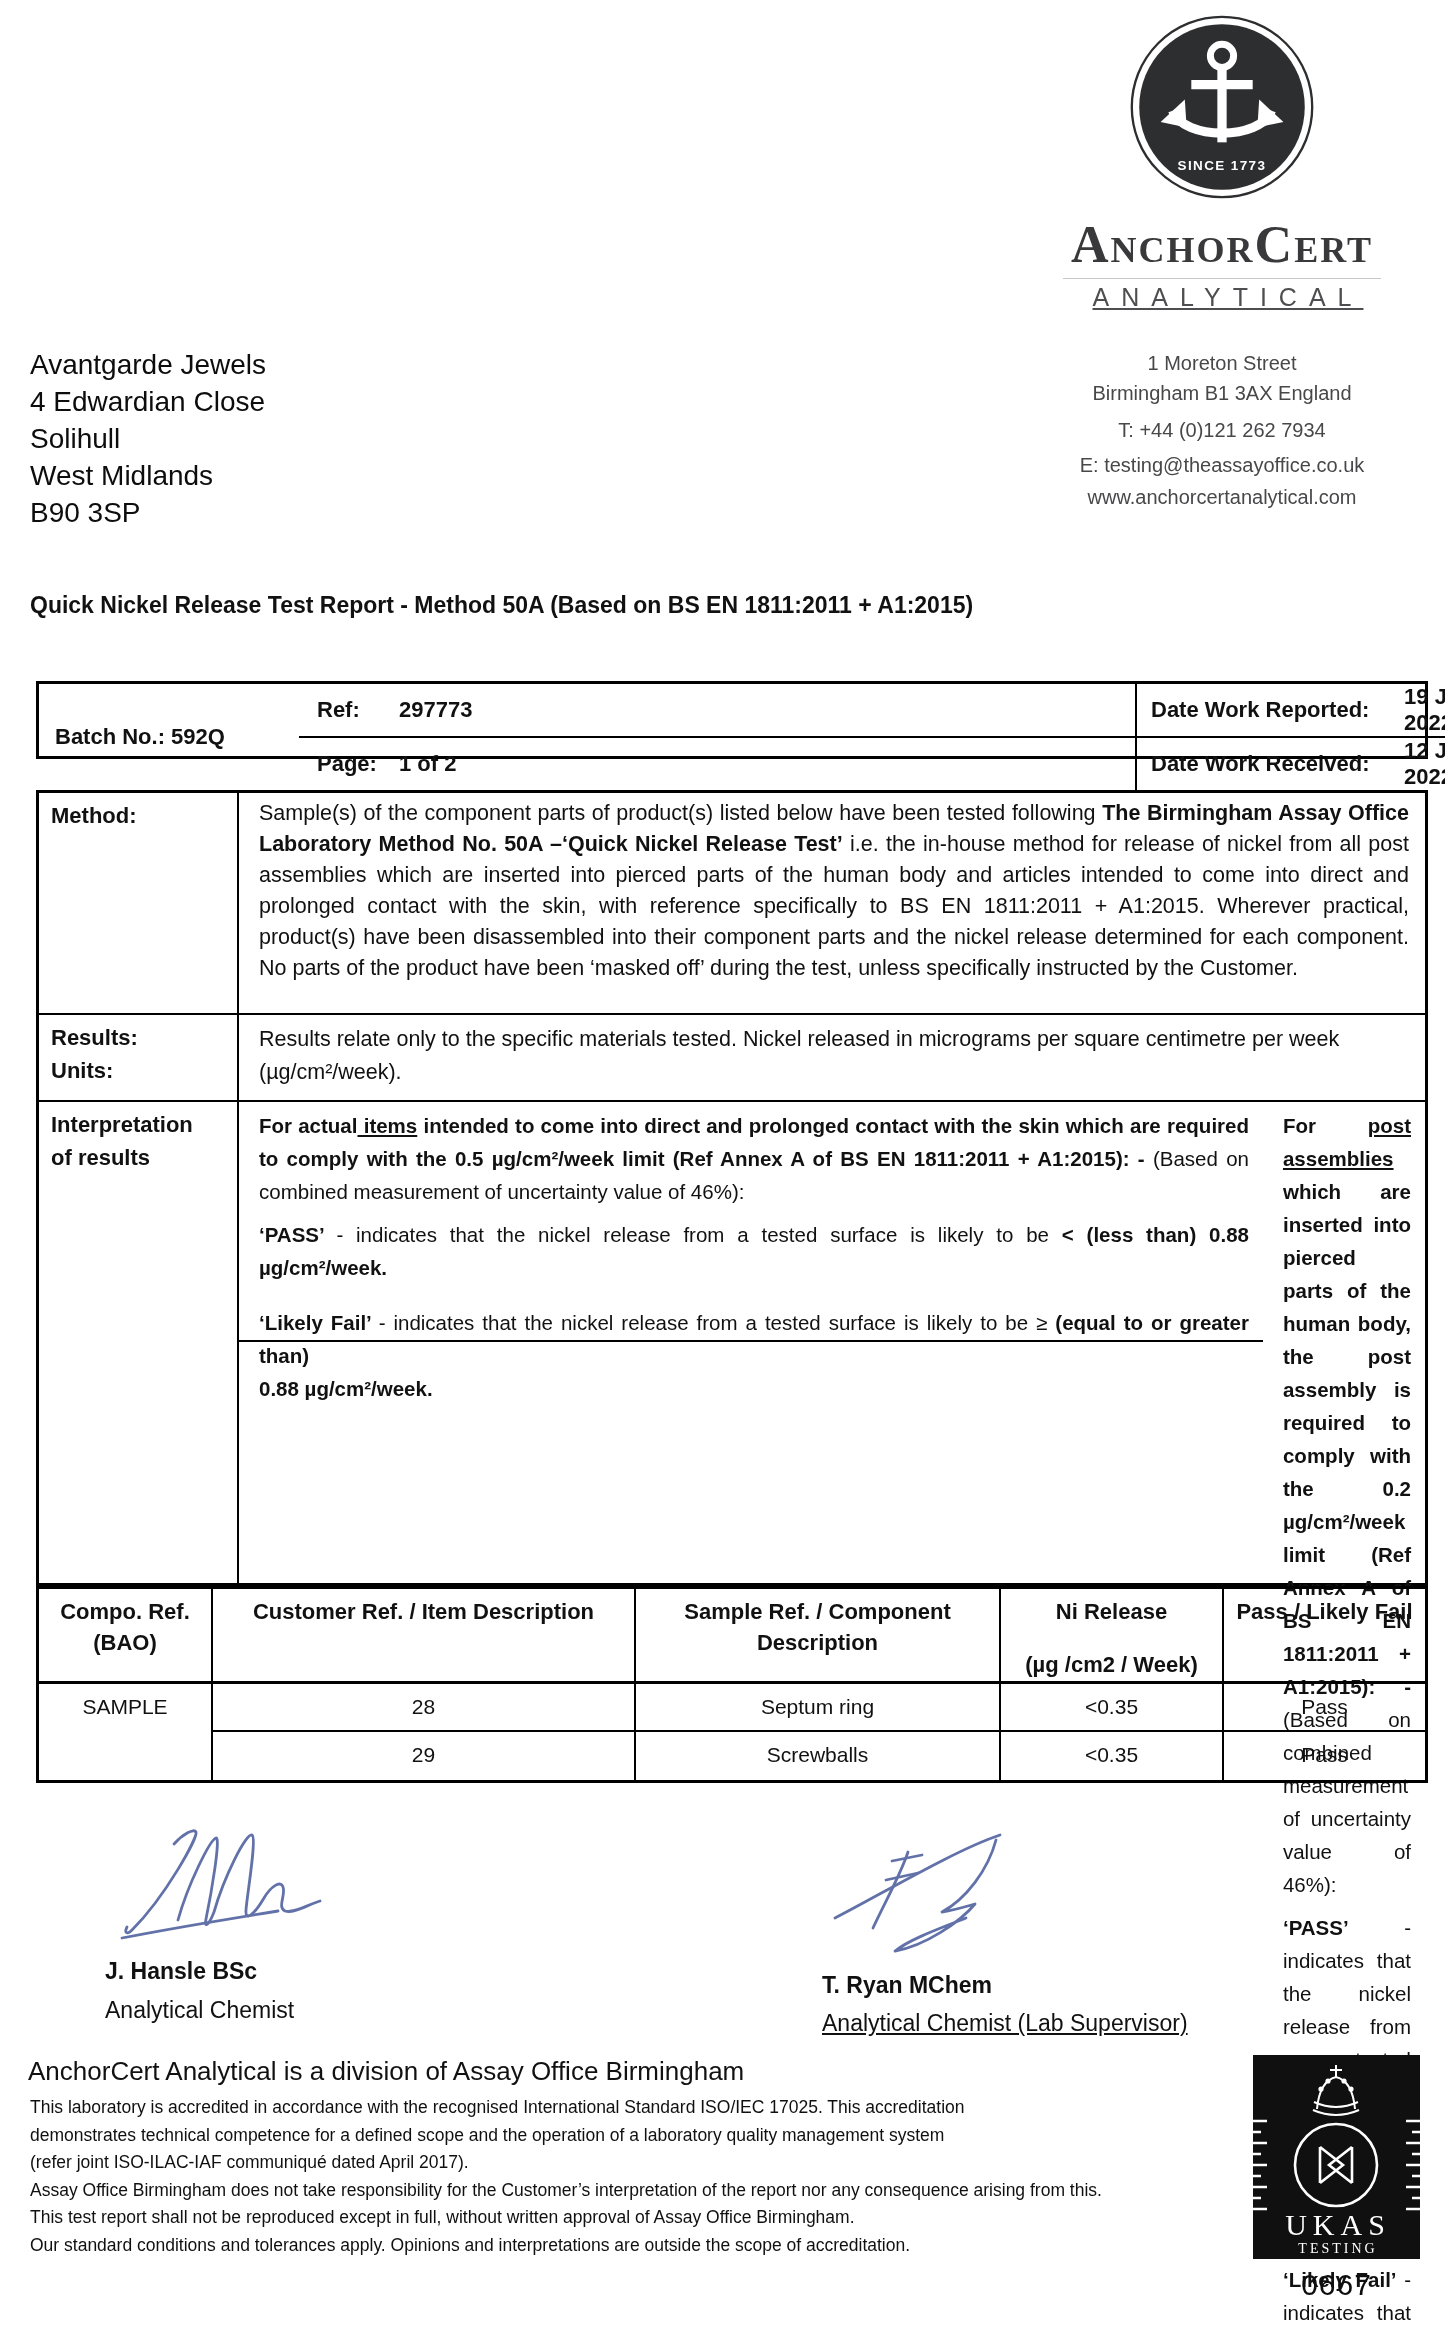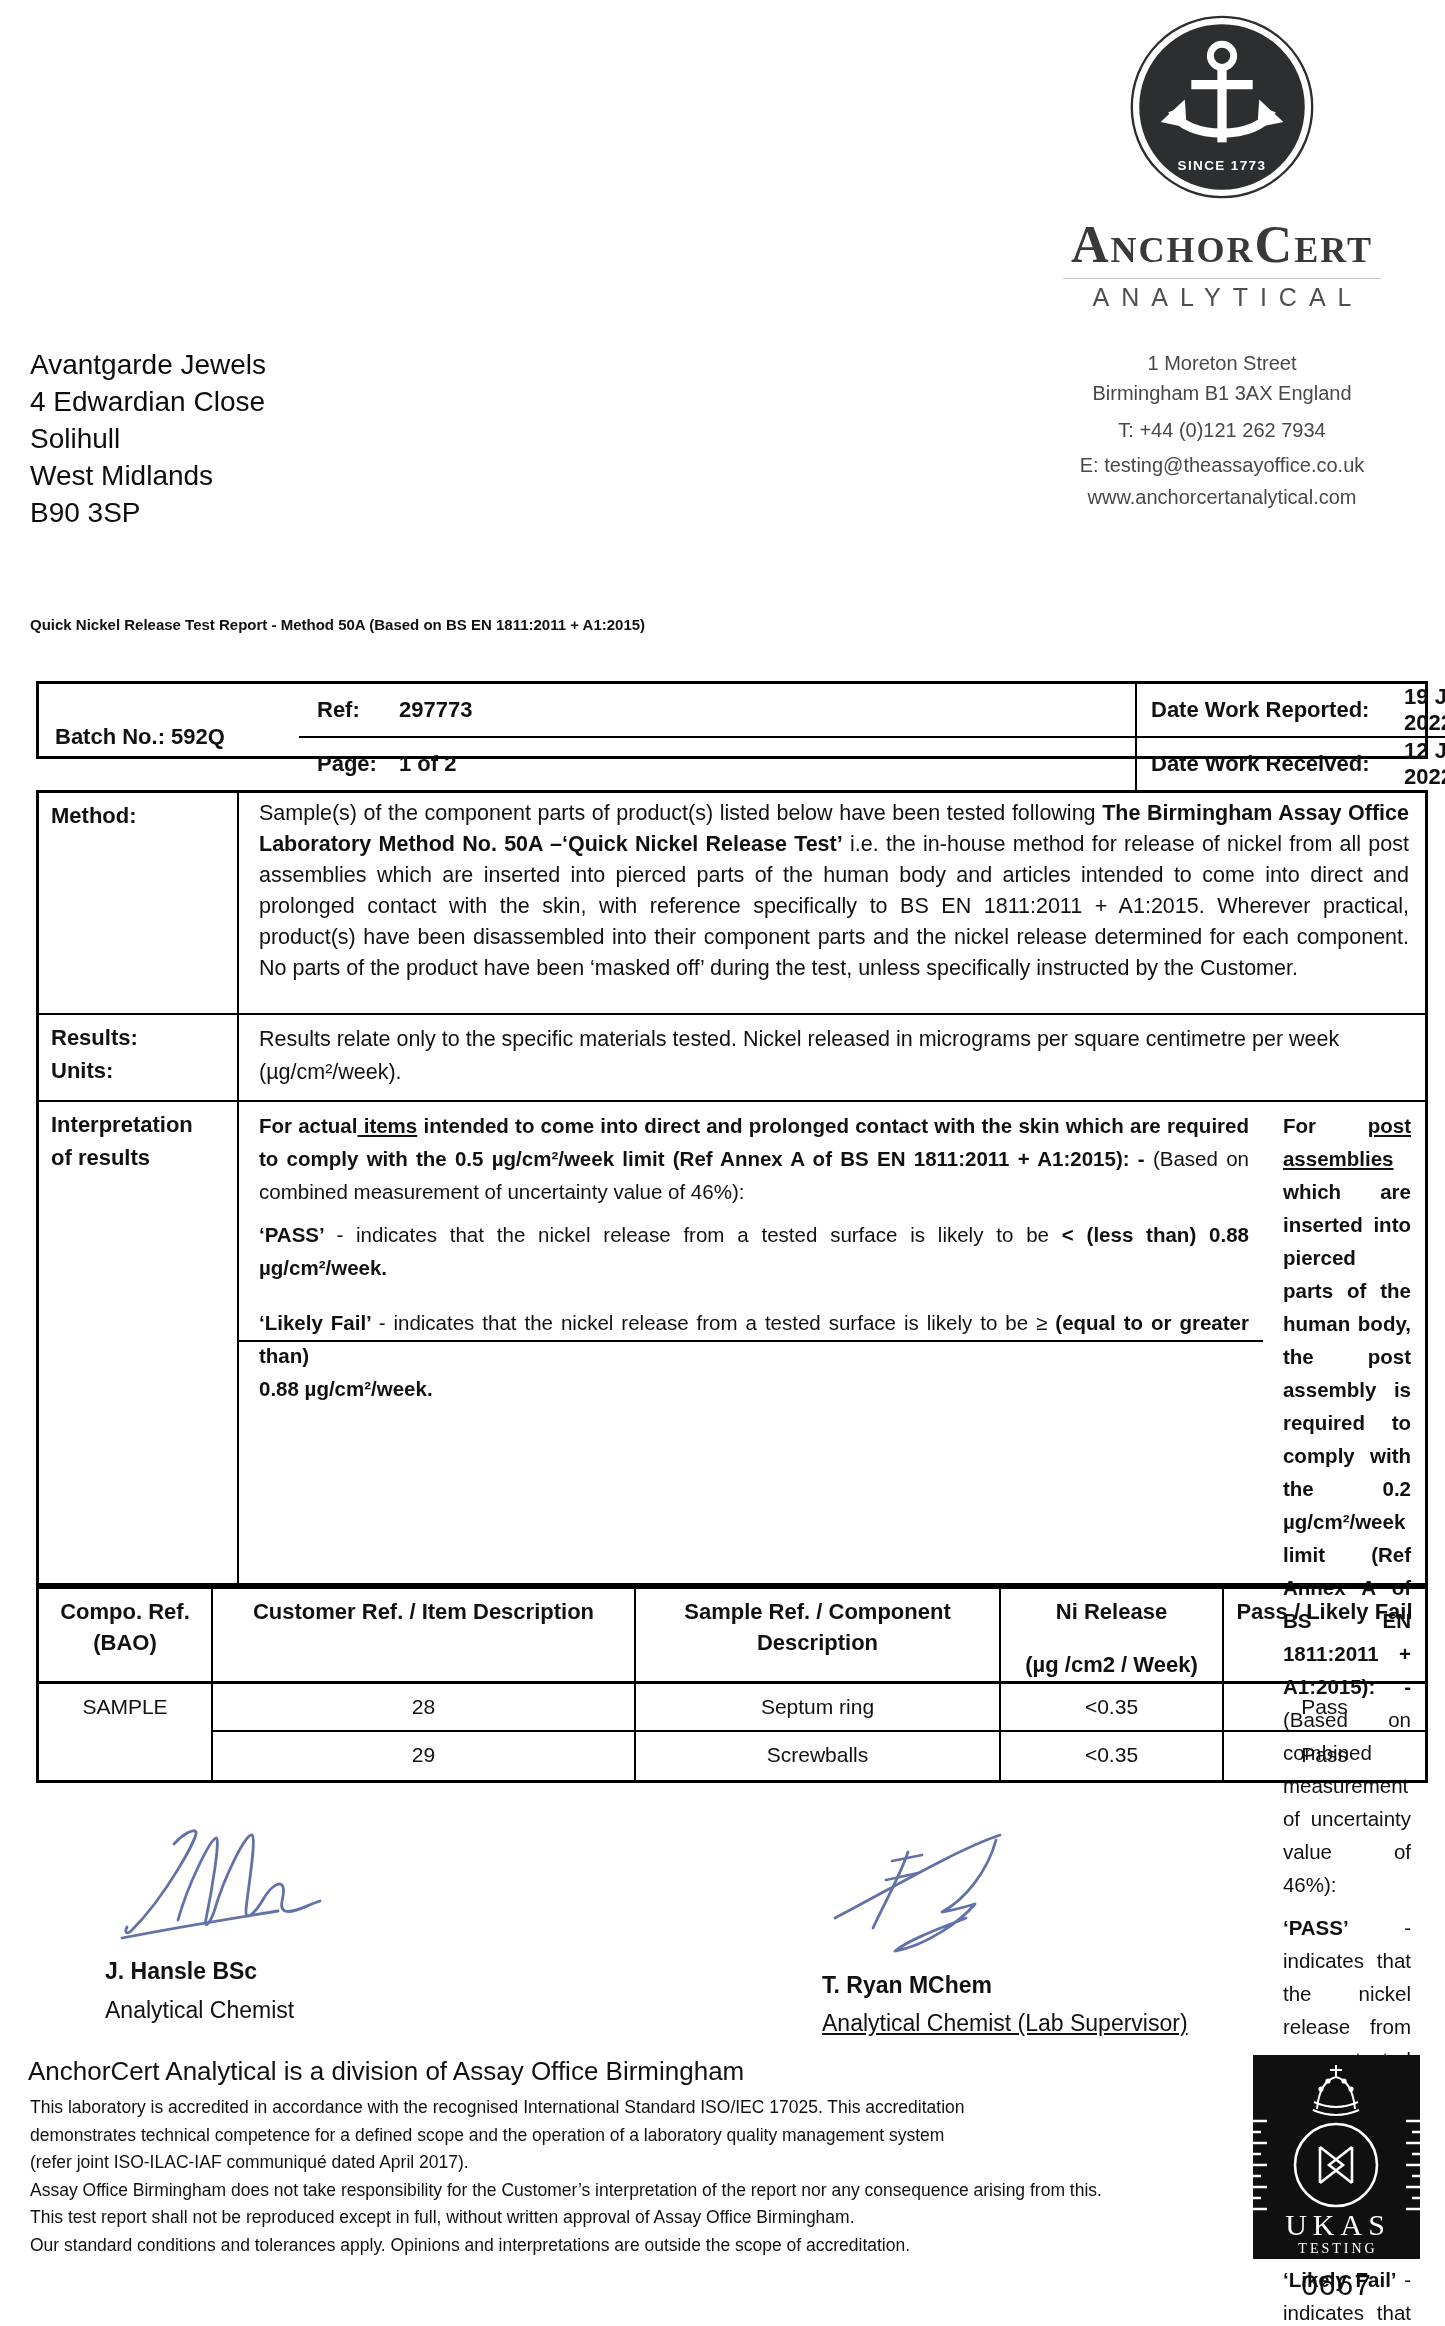--- a/index.html
+++ b/index.html
@@ -7,31 +7,31 @@
         font-family:"Liberation Sans",sans-serif;color:#111;}
   .abs{position:absolute;}
   .b{font-weight:bold;}
   .u{text-decoration:underline;}
 
   
   .logo-group{left:1010px;top:14px;width:424px;text-align:center;}
   .brand{font-family:"Liberation Serif",serif;font-variant:small-caps;font-size:52px;
          letter-spacing:2px;color:#39393b;font-weight:600;line-height:1.05;margin-top:14px;}
   .brand-rule{width:318px;height:1px;background:#c9c9c9;margin:5px auto 4px;}
-  .brand-sub{font-size:25px;letter-spacing:12px;text-indent:12px;color:#4e4e50;}
+  .brand-sub{font-size:25px;letter-spacing:12px;text-indent:12px;color:#4e4e50;text-decoration:underline;}
 
   
   .cust-addr{left:30px;top:346px;font-size:28px;line-height:37px;color:#0d0d0d;}
   .lab-contact{left:1010px;top:352px;width:424px;text-align:center;font-size:20px;color:#48484a;}
   .lab-contact .l0{margin-bottom:7px;}
   .lab-contact .l1{margin-bottom:14px;}
   .lab-contact .l2{margin-bottom:12px;}
   .lab-contact .l3{margin-bottom:9px;}
 
-  .title{left:30px;top:616px;font-size:15px;font-weight:bold;}
+  .title{left:30px;top:592px;font-size:23px;font-weight:bold;}
 
   
   .ref-table{left:36px;top:681px;width:1392px;height:78px;border:3px solid #000;box-sizing:border-box;
              display:grid;grid-template-columns:260px 838px 1fr;grid-template-rows:1fr 1fr;
              font-size:22px;font-weight:bold;}
   .ref-table > div{display:flex;align-items:center;box-sizing:border-box;}
   .rt-br{border-right:2px solid #000;}
   .rt-bb{border-bottom:2px solid #000;}
   .rt-c1{padding-left:18px;}
   .rt-c1 .lab{width:82px;}

